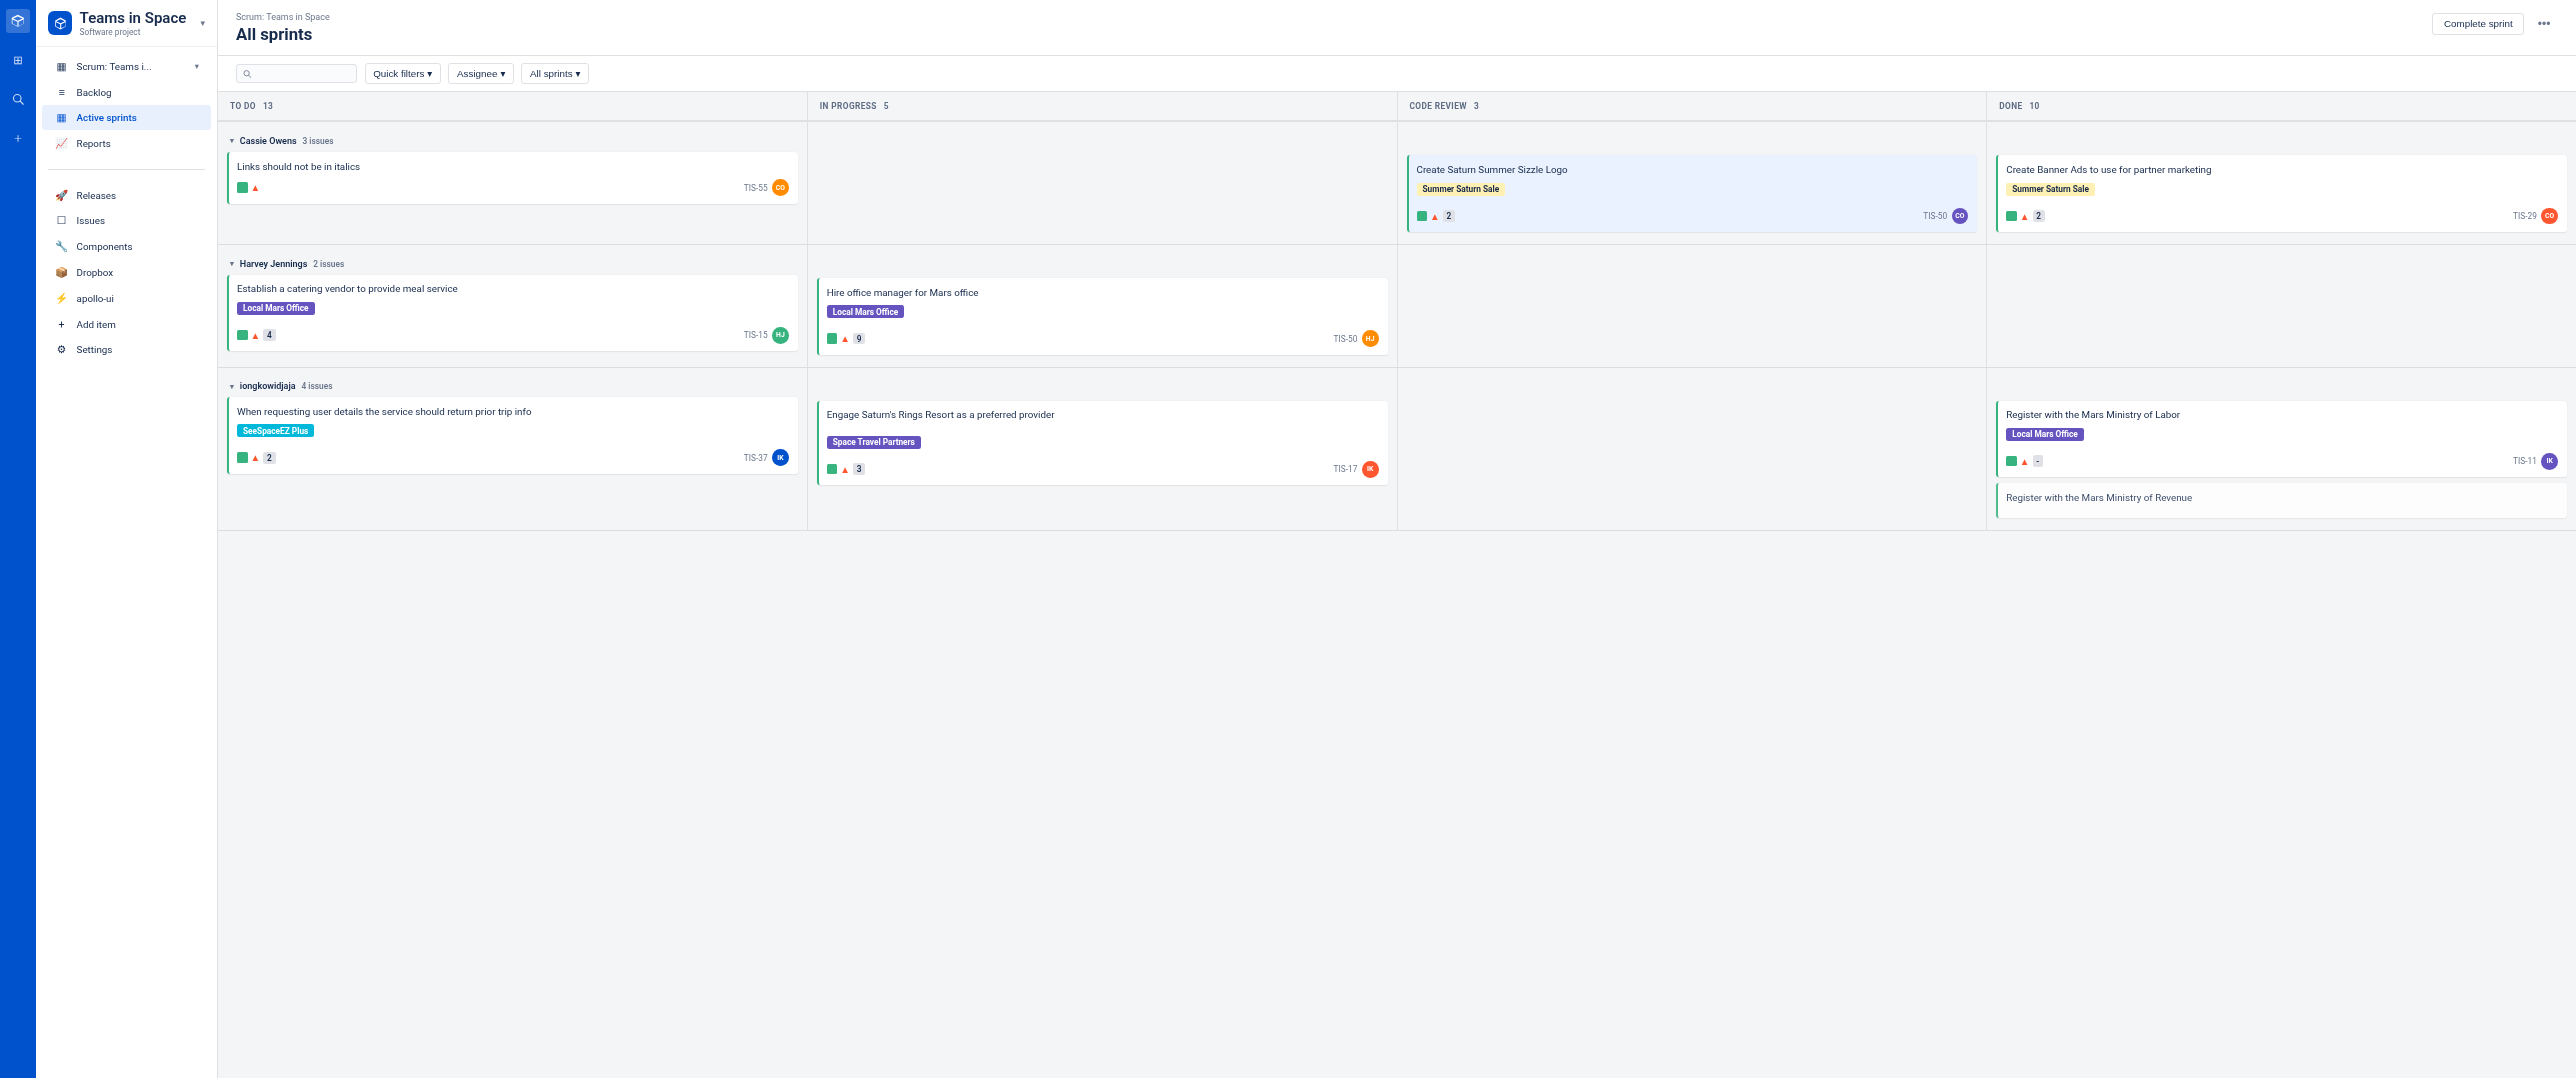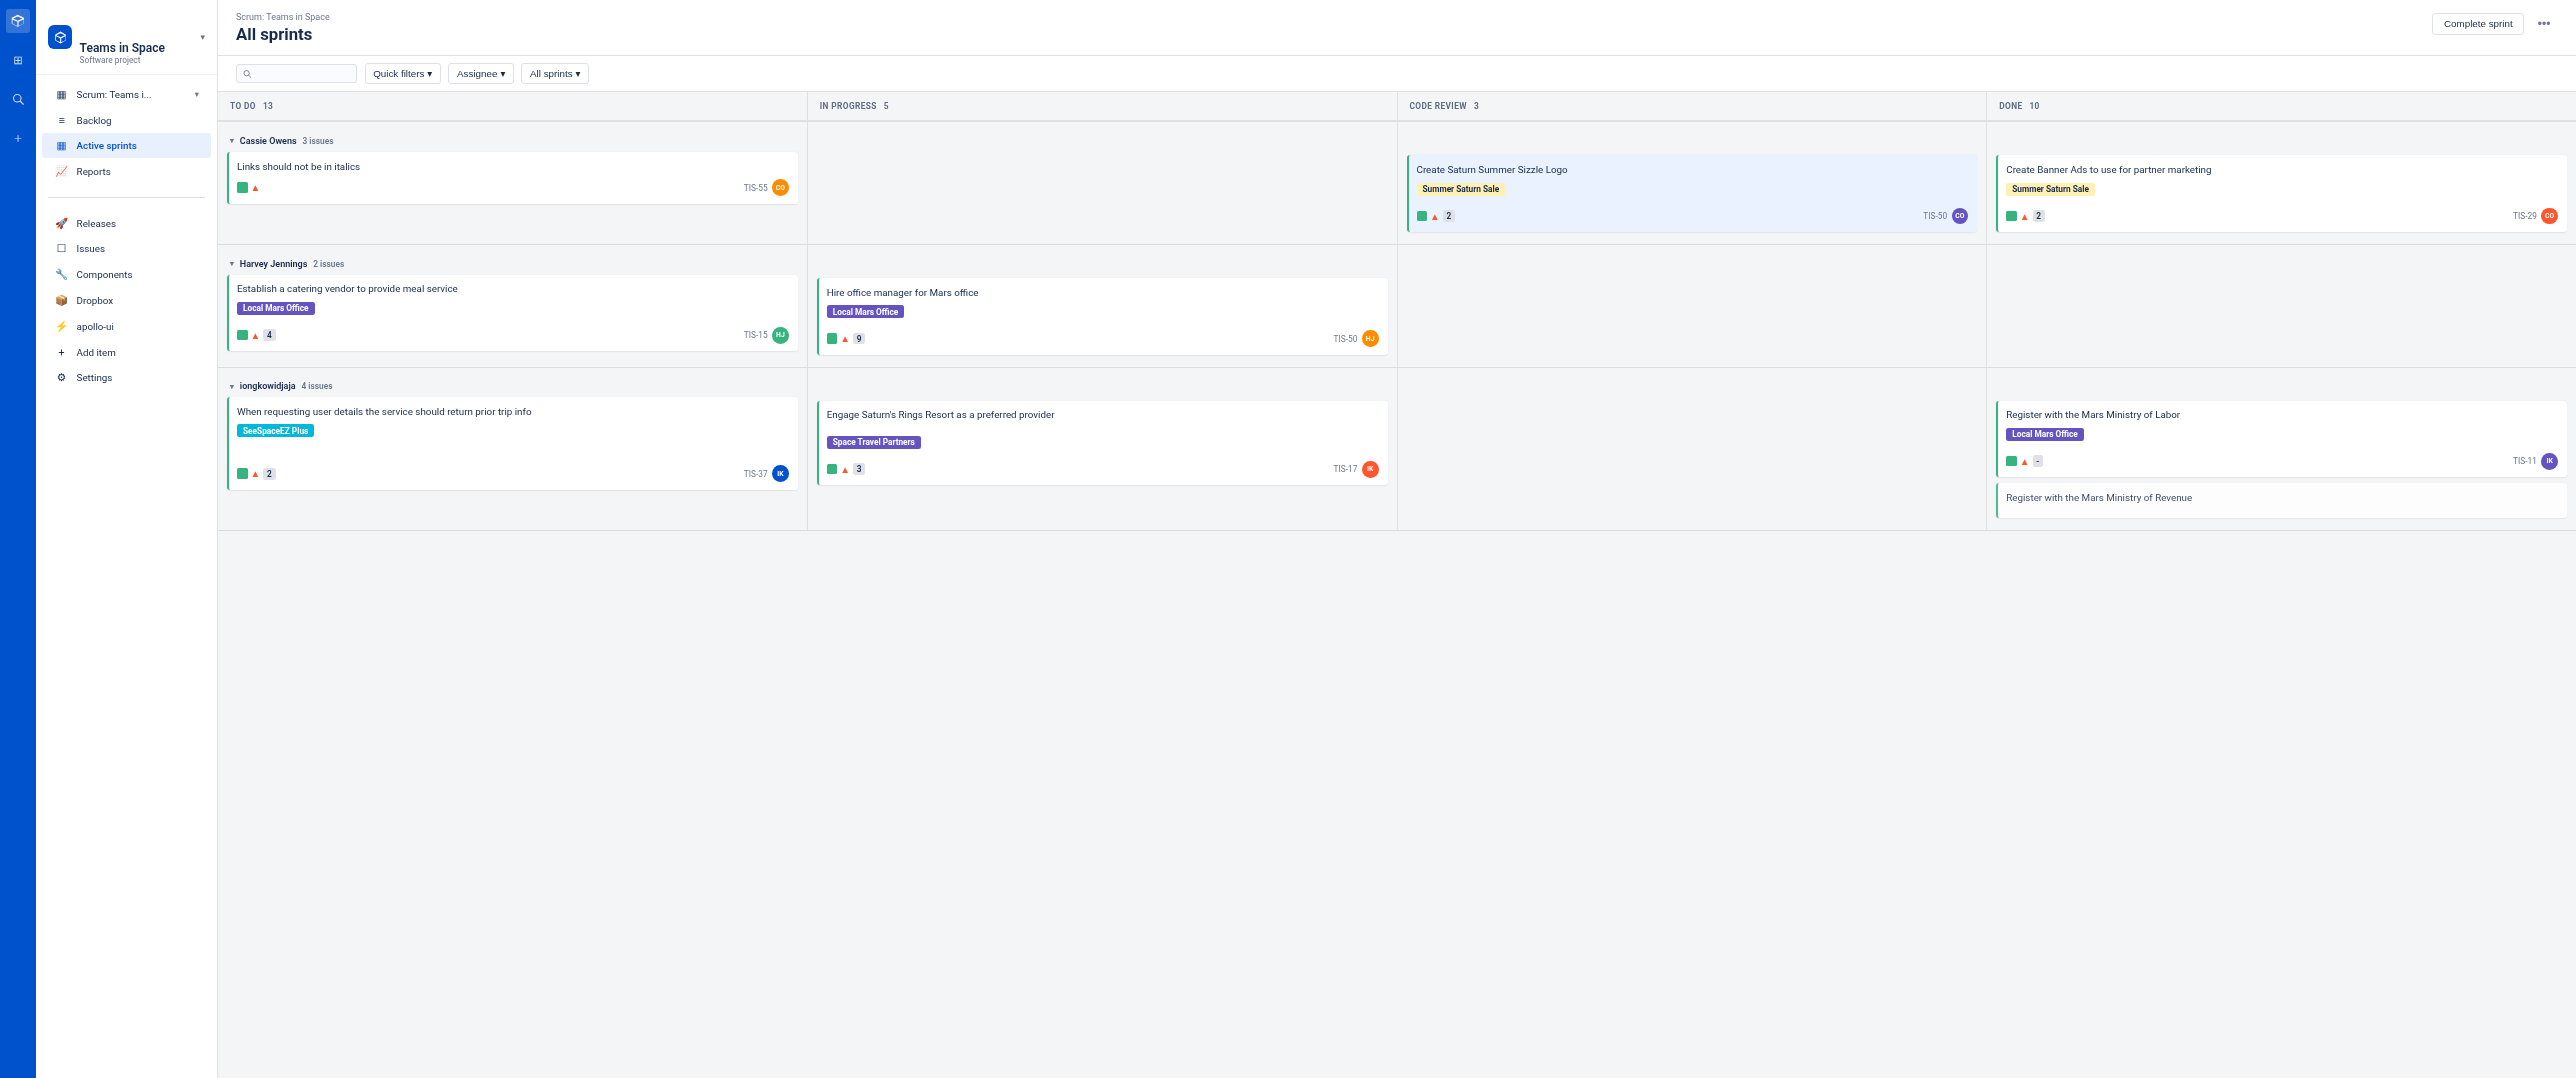--- a/index.html
+++ b/index.html
@@ -47,21 +47,21 @@
       border-bottom: 0.8px solid #f0f0f0;
     }
     .sidebar-avatar {
       width: 24px; height: 24px;
       background: #0052CC;
       border-radius: 6px;
       display: flex; align-items: center; justify-content: center;
       color: white; font-weight: bold; font-size: 9.8px;
     }
     .sidebar-title { flex: 1; }
-    .sidebar-title .title { font-weight: 600; font-size: 12px; color: #172B4D; margin-top: 32px; }
+    .sidebar-title .title { font-weight: 600; font-size: 15px; color: #172B4D; }
     .sidebar-title .subtitle { font-size: 8.3px; color: #6B778C; }
     .sidebar-chevron { color: #6B778C; font-size: 9px; cursor: pointer; }
 
     .sidebar-section { padding: 6px 0; }
     .sidebar-item {
       display: flex;
       align-items: center;
       padding: 6px 12px;
       gap: 7.6px;
       cursor: pointer;
@@ -530,21 +530,21 @@
       <div style="display:flex; border-bottom:0.8px solid #ddd; background:#f4f5f7;">
         <div class="col-todo" style="padding:6px 9px;">
           <div class="swimlane-header">
             <span style="font-size:7.6px; color:#6B778C;">▾</span>
             <span style="font-size:9px; font-weight:600; color:#172B4D;">iongkowidjaja</span>
             <span style="font-size:8.3px; color:#6B778C;">4 issues</span>
           </div>
 
           <div class="card border-green">
             <div class="card-title">When requesting user details the service should return prior trip info</div>
-            <div style="margin-bottom:22px;">
+            <div style="margin-bottom:6px;">
               <span class="card-tag" style="background:#00B8D9; color:#fff;">SeeSpaceEZ Plus</span>
             </div>
             <div class="card-footer">
               <div class="card-icons">
                 <span style="width:10.6px;height:10.6px;background:#36B37E;border-radius:1.5px;display:inline-block;"></span>
                 <span style="color:#FF5630;font-size:9.8px;">▲</span>
                 <span class="card-count">2</span>
               </div>
               <div class="card-meta">
                 <span class="card-id">TIS-37</span>

